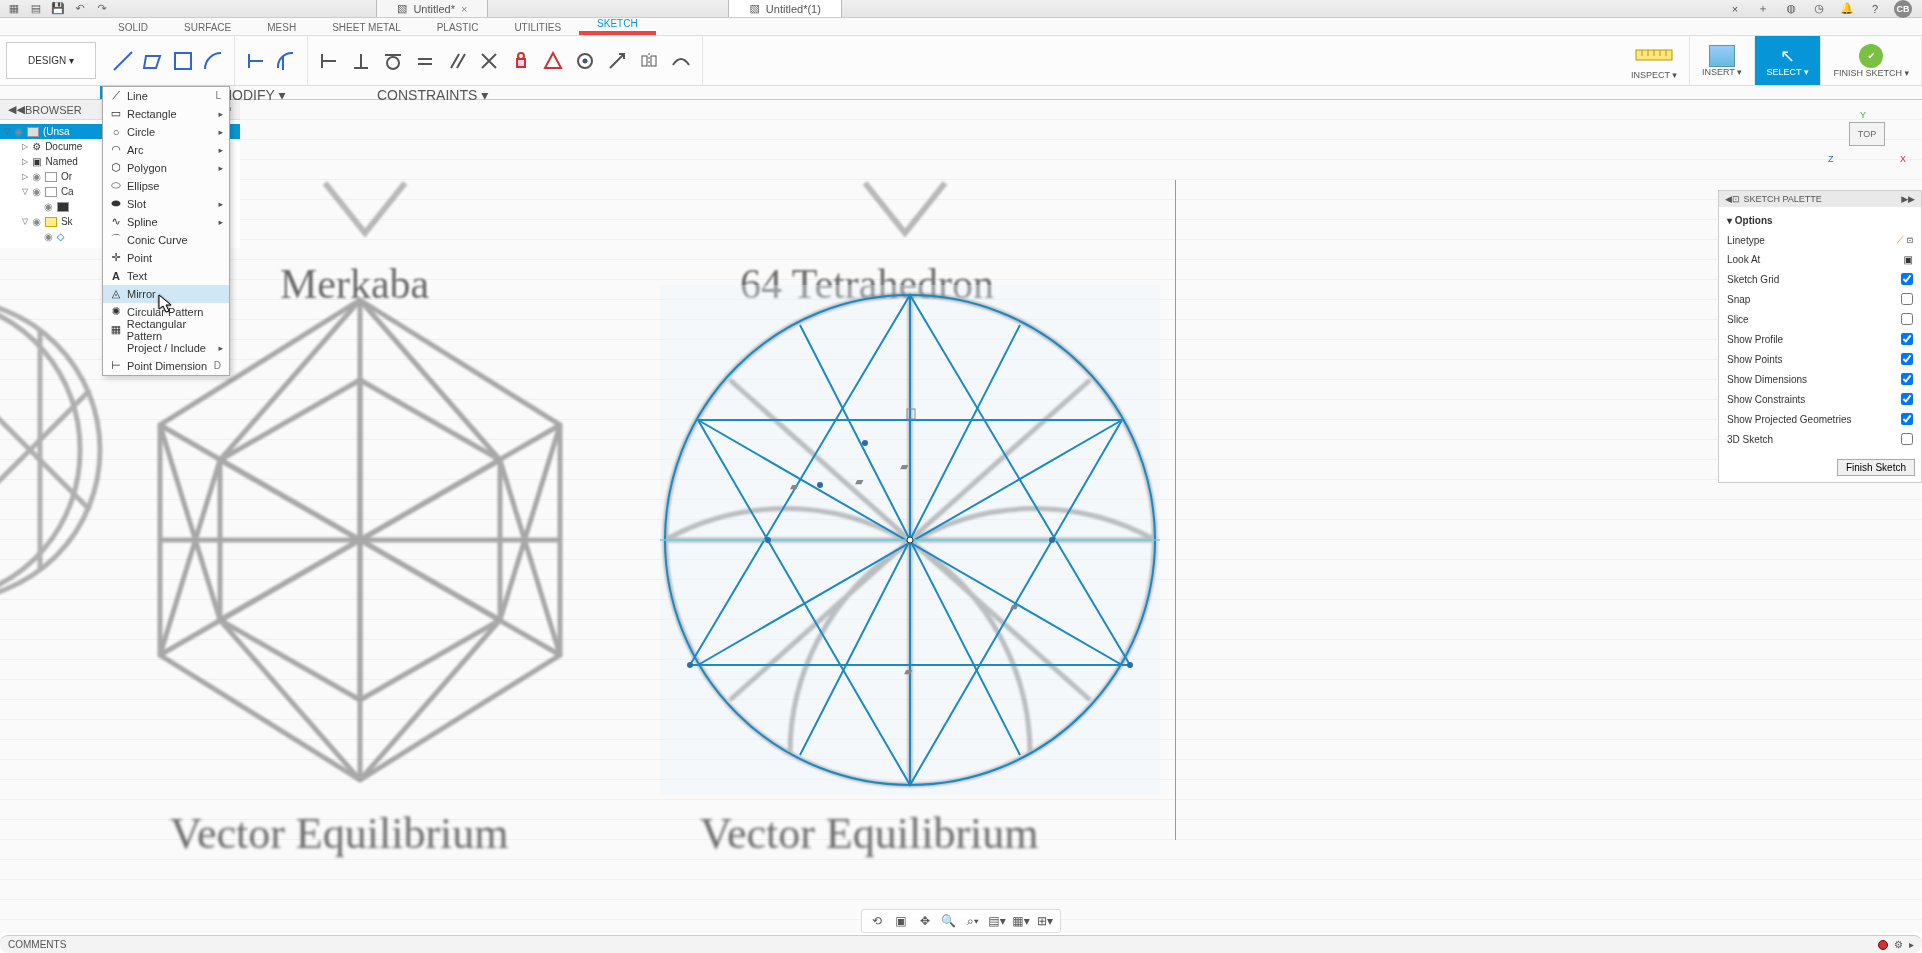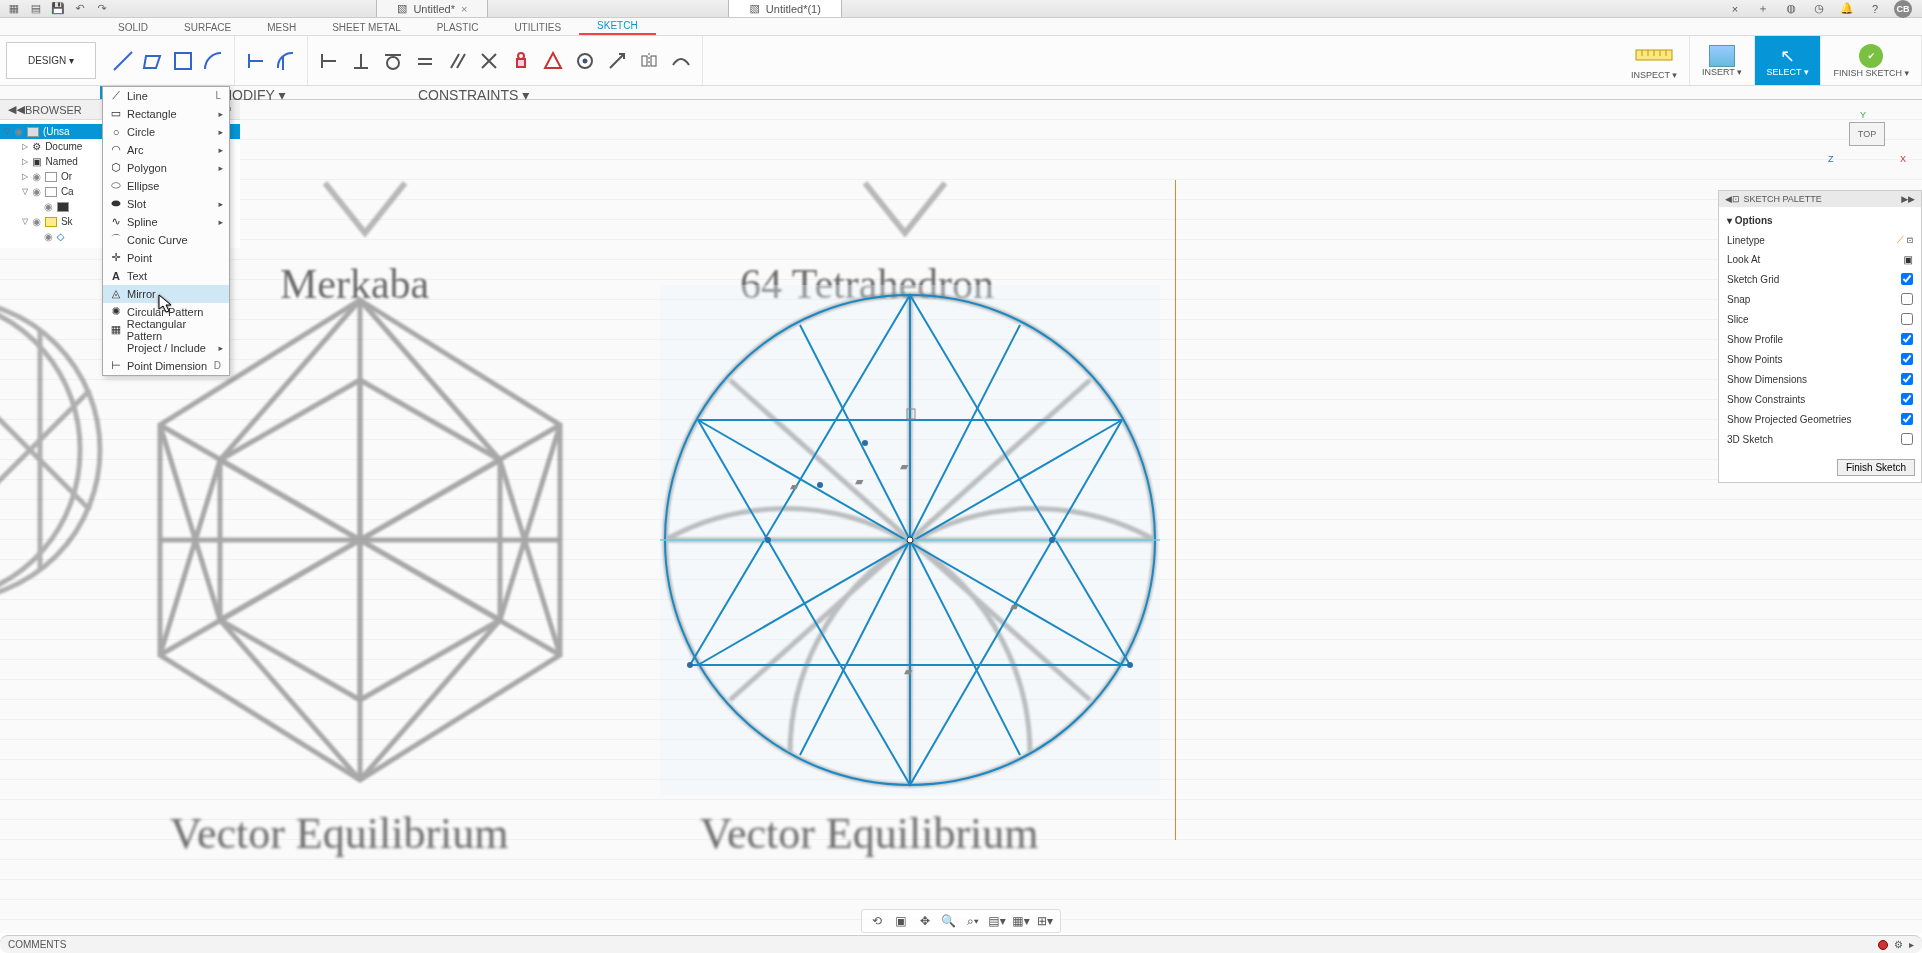--- a/index.html
+++ b/index.html
@@ -13,37 +13,37 @@
 .titlebar .tab { border-left:1px solid #bbb; border-right:1px solid #bbb; padding:2px 20px; background:#f6f6f6; display:flex; align-items:center; gap:6px; color:#555;}
 .titlebar .tab.active { background:#fff; }
 .titlebar .tab .close { color:#888; }
 .titlebar .right-icons { display:flex; gap:10px; padding:0 10px; color:#555; }
 .titlebar .right-icons span { width:18px; height:18px; display:flex; align-items:center; justify-content:center; border-radius:50%; }
 .avatar-badge { background:#888; color:#fff; font-size:9px; font-weight:bold; border-radius:3px; padding:1px 3px;}
 
 
 .ribbon-tabs { height: 18px; display:flex; align-items:flex-end; padding-left:100px; gap:0; border-bottom:1px solid #ddd; background:#fafafa; }
 .ribbon-tabs .rtab { padding:2px 18px; font-size:10px; color:#666; }
-.ribbon-tabs .rtab.active { color:#0696d7; border-bottom:2px solid #ef4444; }
+.ribbon-tabs .rtab.active { color:#0696d7; border-bottom:4px solid #ef4444; }
 
 
 .toolbar-row { height: 50px; display:flex; align-items:stretch; background:#fcfcfc; border-bottom:1px solid #ddd; }
 .design-btn { width:90px; display:flex; align-items:center; justify-content:center; border:1px solid #ccc; margin:6px; background:#fff; font-size:10px; color:#333; }
 .tool-group { display:flex; align-items:center; border-right:1px solid #e6e6e6; padding:0 6px; }
 .tool-icon { width:30px; height:36px; display:flex; align-items:center; justify-content:center; color:#555; }
 .tool-icon svg { stroke:#248; }
 .insp-btn, .ins-btn, .sel-btn, .fin-btn { display:flex; flex-direction:column; align-items:center; justify-content:center; padding:0 12px; border-right:1px solid #e6e6e6; font-size:9px; color:#555; }
 .sel-btn { background:#0696d7; color:#fff; }
 .fin-check { width:24px; height:24px; border-radius:50%; background:#7ac142; color:#fff; display:flex; align-items:center; justify-content:center; }
 
 
 .toolbar-labels { height: 14px; display:flex; background:#fafafa; border-bottom:1px solid #ccc; font-size:14px; color:#555; }
 .create-lbl { background:#0696d7; color:#fff; width:108px; margin-left:100px; padding:1px 0; display:flex; justify-content:center; gap:3px;}
 .modify-lbl { width:90px; text-align:center; padding-top:1px;}
-.constraints-lbl { flex:0 0 auto; margin-left:120px; padding-top:1px;}
+.constraints-lbl { flex:0 0 auto; margin-left:79px; padding-top:1px;}
 
 
 .browser { position:absolute; left:0; top:100px; width:240px; background:#fff; }
 .browser-header { background:#f0f0f0; padding:3px 8px; display:flex; align-items:center; justify-content:space-between; color:#555; border-bottom:1px solid #ddd;}
 .browser-body { padding:4px 0;}
 .tree-row { display:flex; align-items:center; gap:4px; padding:2px 4px; color:#333; font-size:10px;}
 .tree-row .ind { display:inline-block; }
 .tree-row.selected { background:#0696d7; color:#fff; }
 .tri { color:#666; font-size:8px; }
 .eye { color:#888; font-size:10px;}

